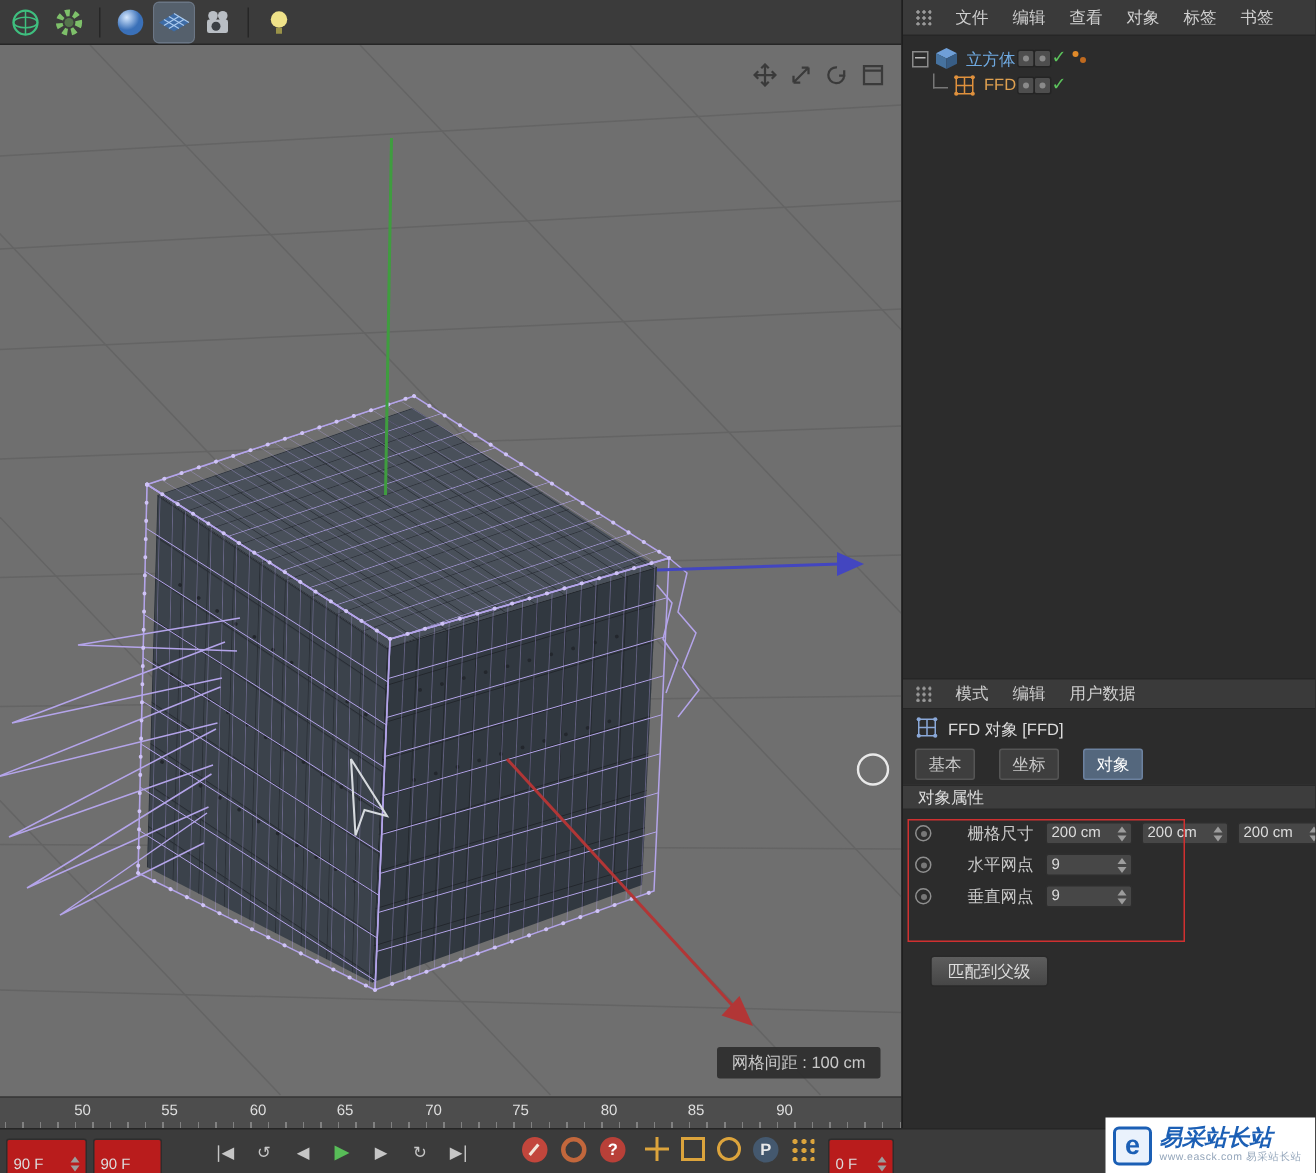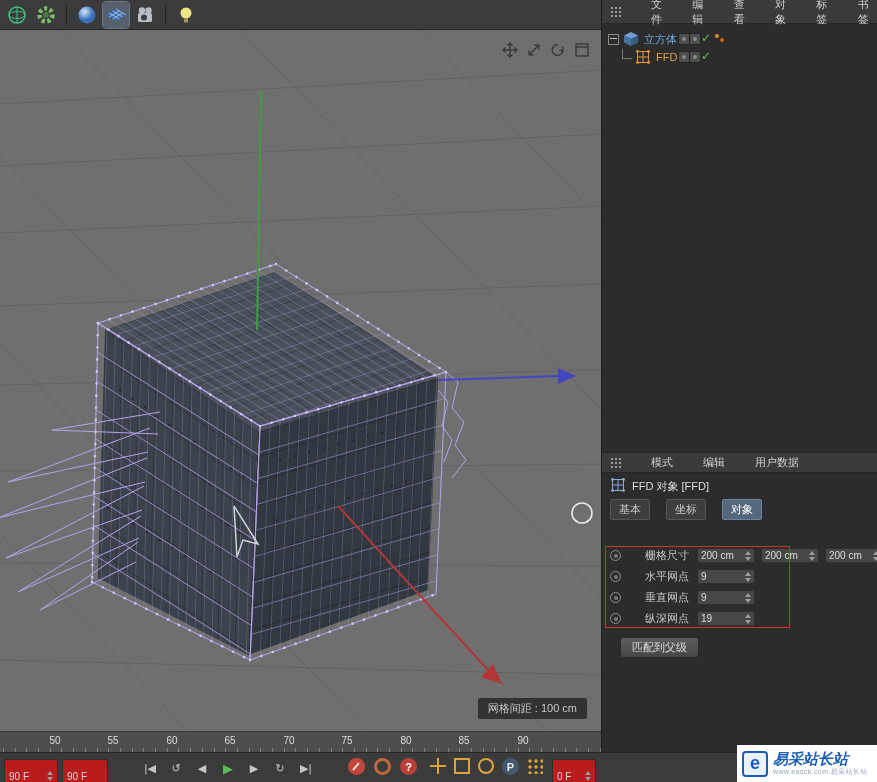--- a/index.html
+++ b/index.html
@@ -49,21 +49,21 @@
   #ai-pos::before{content:"";position:absolute;left:0;top:7px;width:16px;height:2px;background:#dca43c;}
   #ai-pos::after{content:"";position:absolute;left:7px;top:0;width:2px;height:16px;background:#dca43c;}
   #ai-scale{left:454px;border:2px solid #dca43c;}
   #ai-rot{left:478px;border:2px solid #dca43c;border-radius:50%;}
   #ai-param{left:502px;width:17px;height:17px;background:#44586e;border-radius:50%;color:#e8e8e8;
       display:flex;align-items:center;justify-content:center;font-size:11px;font-weight:bold;}
   #ai-pla{left:527px;background-image:radial-gradient(#dca43c 1.5px,transparent 1.7px);background-size:6px 6px;}
 
   
   #right-panel{position:absolute;left:601px;top:0;width:276px;height:752px;background:#2c2c2c;border-left:1px solid #1e1e1e;box-sizing:border-box;}
-  .panel-menu{display:flex;align-items:center;gap:30px;padding:0 8px;background:#3a3a3a;border-bottom:1px solid #262626;height:24px;box-sizing:border-box;}
+  .panel-menu{display:flex;align-items:center;gap:16px;padding:0 8px;background:#3a3a3a;border-bottom:1px solid #262626;height:24px;box-sizing:border-box;}
   .menu-grid-icon{width:11px;height:11px;background-image:radial-gradient(#9a9a9a 1px,transparent 1.2px);background-size:4px 4px;flex:none;}
   .menu-item{color:#cfcfcf;cursor:default;}
 
   #om-tree{position:relative;height:428px;}
   .obj-row{position:absolute;left:6px;right:0;height:18px;display:flex;align-items:center;}
   .expand-box{width:9px;height:9px;border:1px solid #8a8a8a;margin-right:4px;position:relative;flex:none;}
   .expand-box::after{content:"";position:absolute;left:1px;right:1px;top:3px;height:1px;background:#bbb;}
   .branch{width:9px;height:9px;border-left:1px solid #777;border-bottom:1px solid #777;margin:0 3px 7px 14px;flex:none;}
   .obj-icon{display:flex;flex:none;}
   .obj-label{margin-left:5px;}
@@ -390,20 +390,21 @@
       </span>
       <span>FFD 对象 [FFD]</span>
     </div>
 
     <div id="am-tabs">
       <span class="am-tab">基本</span>
       <span class="am-tab">坐标</span>
       <span class="am-tab active">对象</span>
     </div>
 
+    <div id="am-section">对象属性</div>
 
     <div id="am-props">
       <div class="prop-row">
         <span class="kf-circle"></span>
         <span class="prop-label">栅格尺寸</span>
         <span class="pfield">
             <span>200 cm</span>
             <span class="spin">
               <i class="up"></i>
               <i class="dn"></i>
@@ -439,31 +440,20 @@
         <span class="kf-circle"></span>
         <span class="prop-label">垂直网点</span>
         <span class="pfield">
             <span>9</span>
             <span class="spin">
               <i class="up"></i>
               <i class="dn"></i>
             </span>
           </span>
       </div>
-      <div class="prop-row">
-        <span class="kf-circle"></span>
-        <span class="prop-label">纵深网点</span>
-        <span class="pfield">
-            <span>19</span>
-            <span class="spin">
-              <i class="up"></i>
-              <i class="dn"></i>
-            </span>
-          </span>
-      </div>
     </div>
 
     <div id="red-box"></div>
 
     <div id="fit-btn">匹配到父级</div>
   </div>
 
   <div id="watermark">
     <span class="wm-logo">e</span>
     <span class="wm-text">

